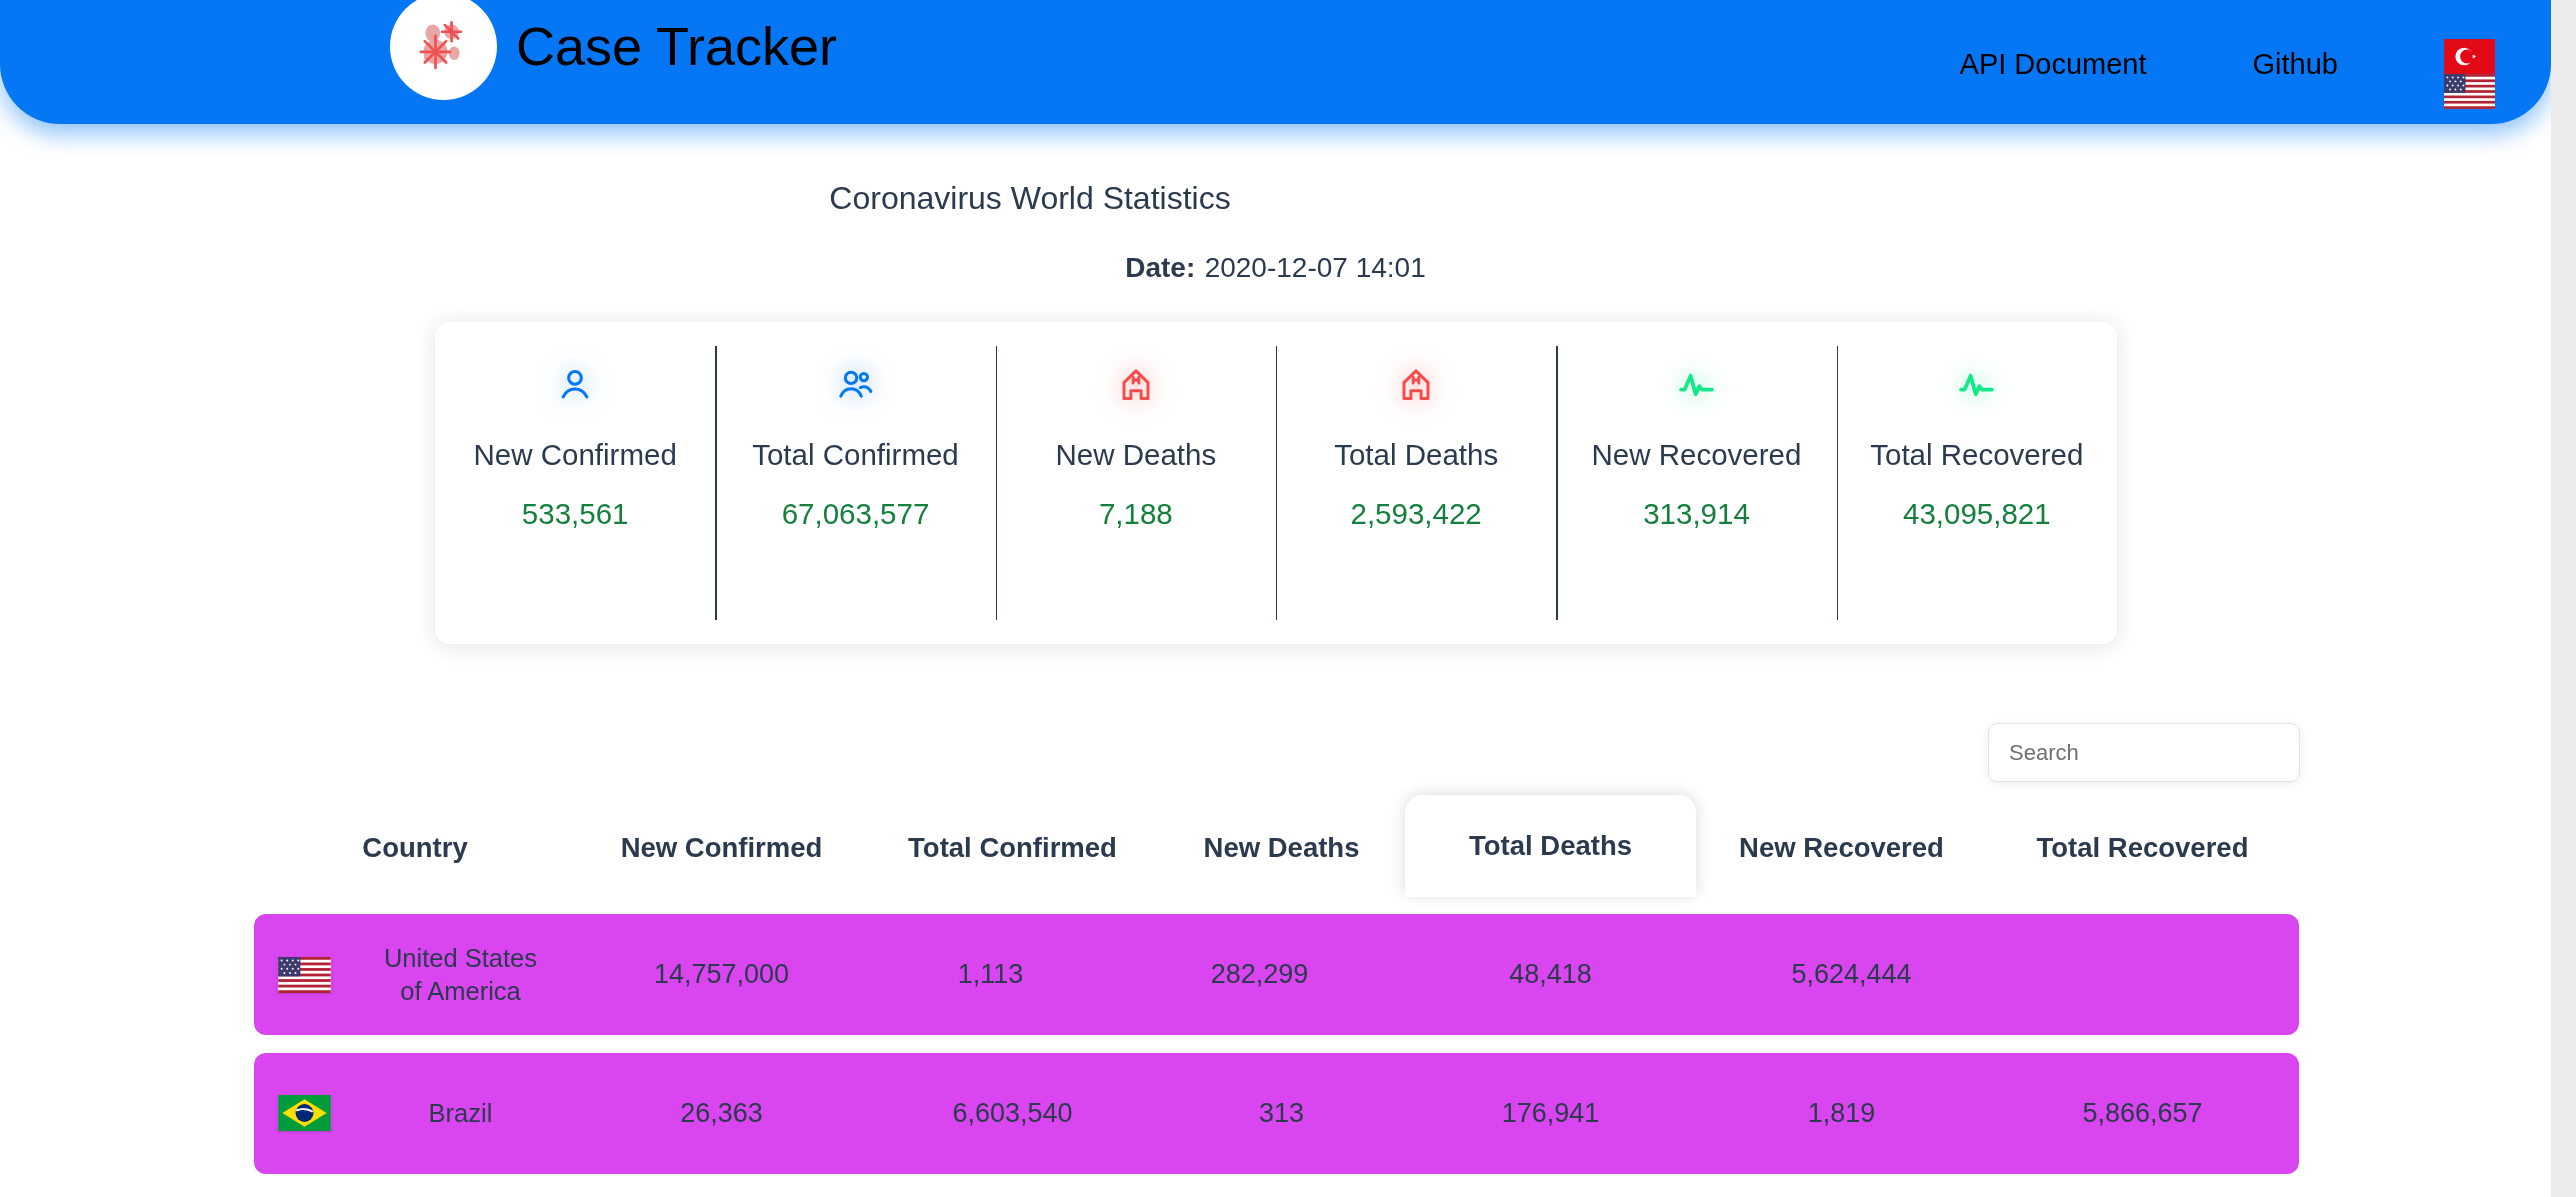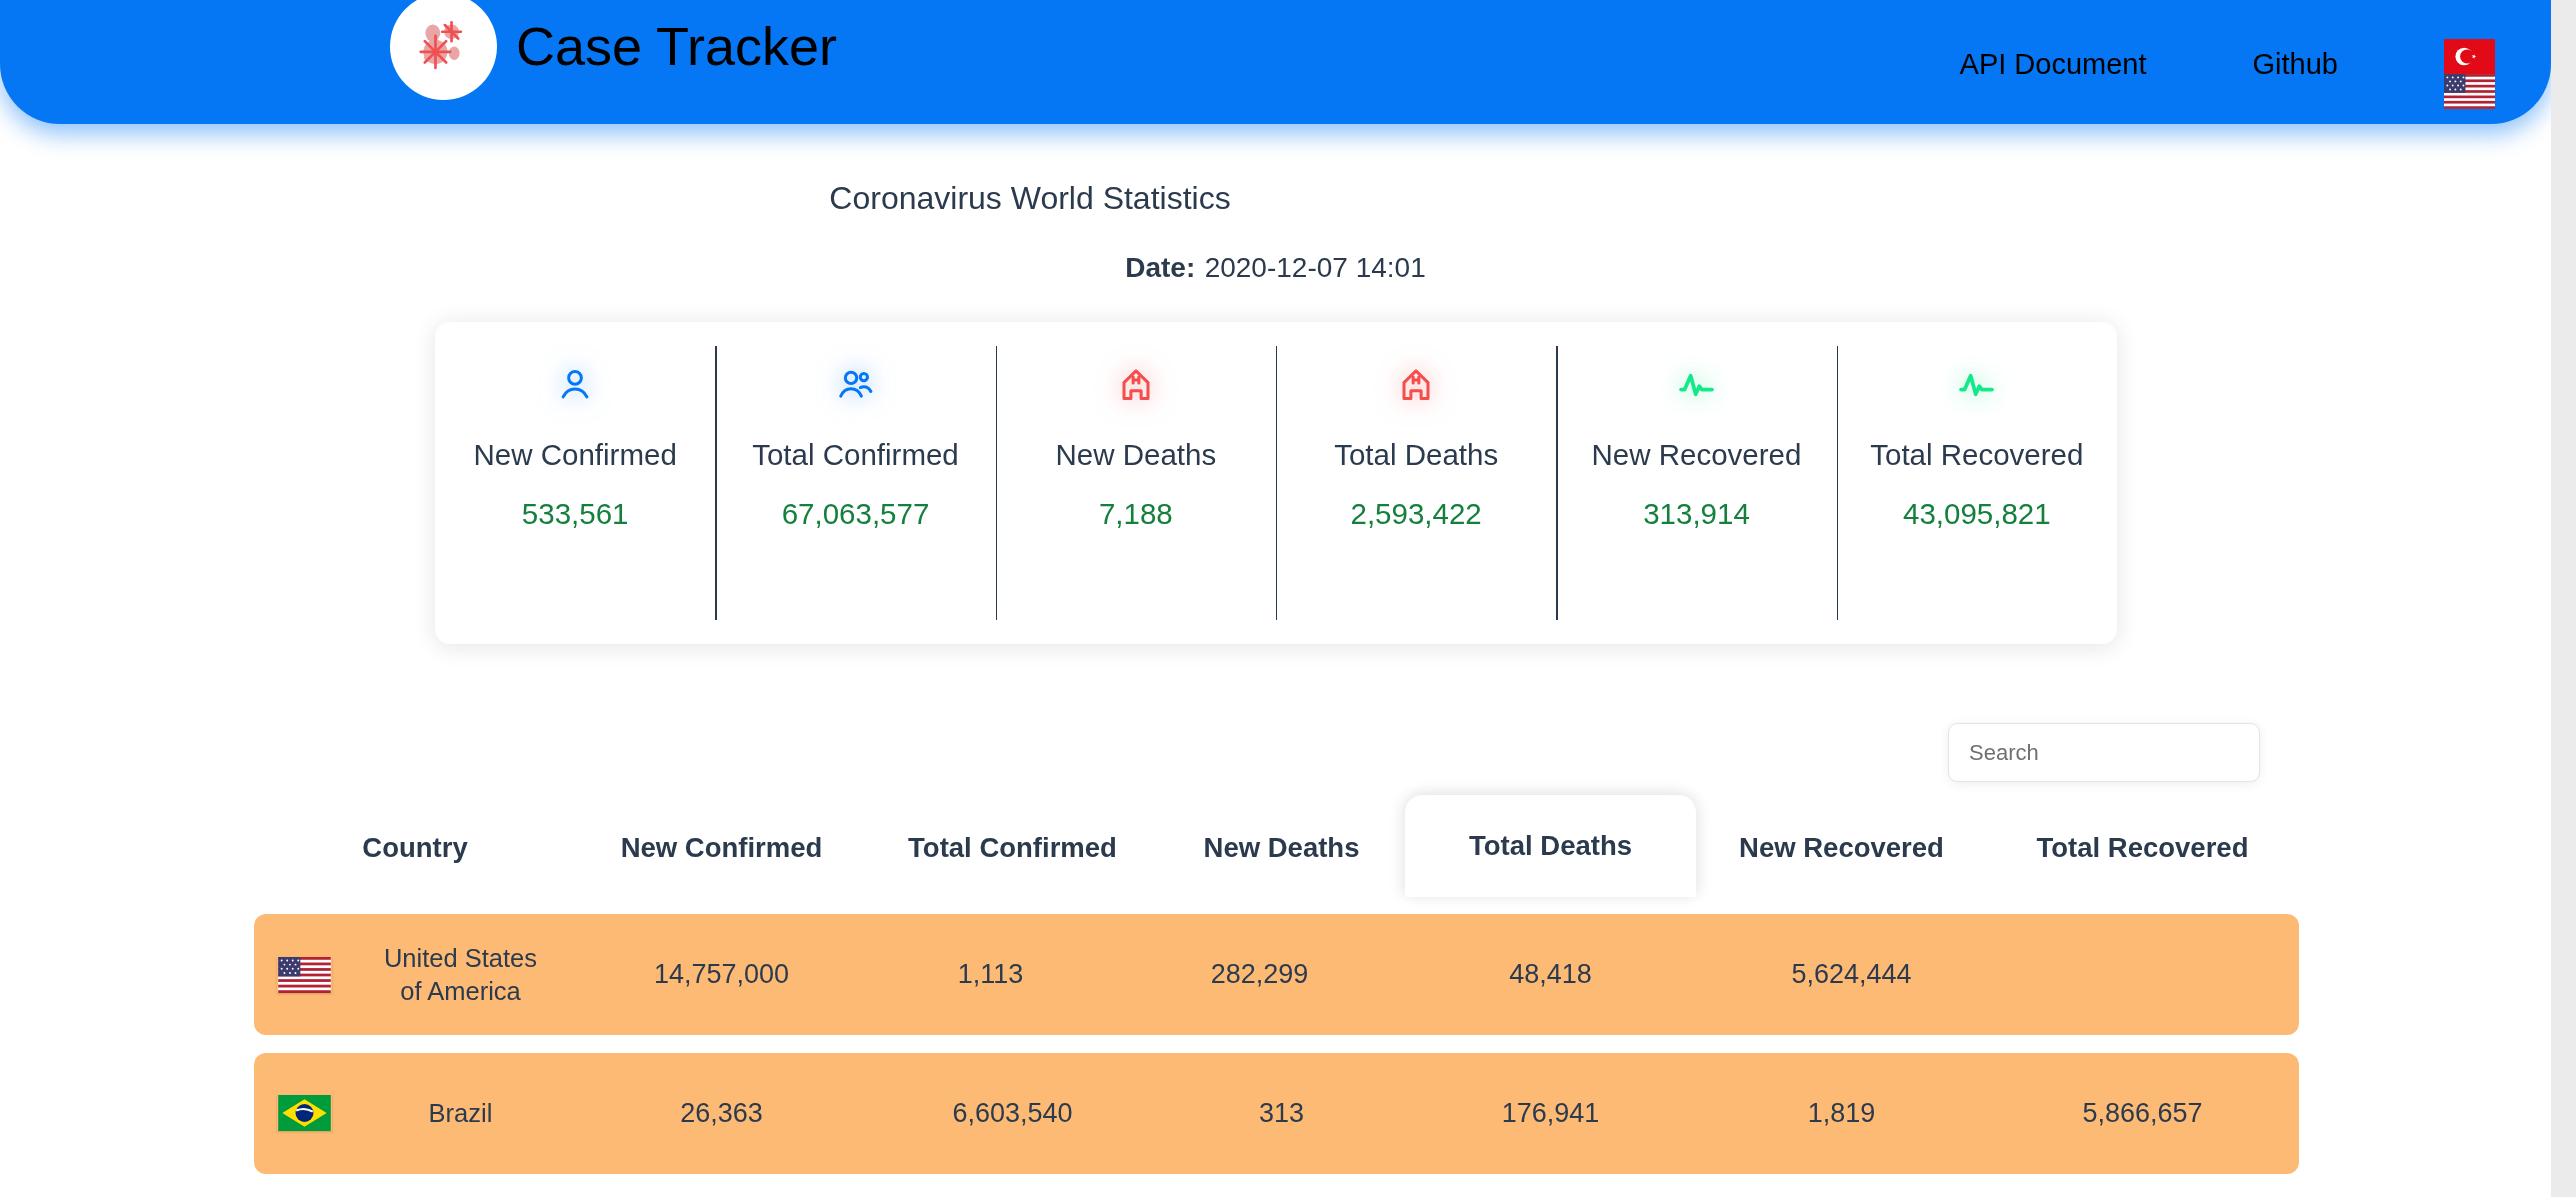--- a/index.html
+++ b/index.html
@@ -157,21 +157,21 @@
     margin-top: 25px;
     font-size: 29.5px;
     color: #15803d;
     white-space: nowrap;
   }
 
   
   #search-wrap {
     position: absolute;
     top: 723px;
-    left: 1948px;
+    left: 1988px;
     width: 312px;
     height: 59px;
     z-index: 6;
   }
   #search-input {
     width: 100%; height: 100%;
     border: 0.7px solid #e4e4e4;
     border-radius: 9.4px;
     background: #fff;
     box-shadow: 0 2px 10.7px rgba(0,0,0,0.07);
@@ -228,21 +228,21 @@
     border-top-right-radius: 17.4px;
     box-shadow: 0 -4px 14.8px rgba(0,0,0,0.055), -5.4px 0 14.8px rgba(0,0,0,0.045), 5.4px 0 14.8px rgba(0,0,0,0.045);
     height: 102px;
     align-self: flex-end;
     position: relative;
     z-index: 3;
   }
 
   .data-row {
     height: 121px;
-    background: #fdba74;
+    background: #d946ef;
     border-radius: 12px;
     margin-top: 17.4px;
     position: relative;
     z-index: 2;
   }
 
   .country-cell {
     display: flex;
     align-items: center;
     justify-content: flex-start;

